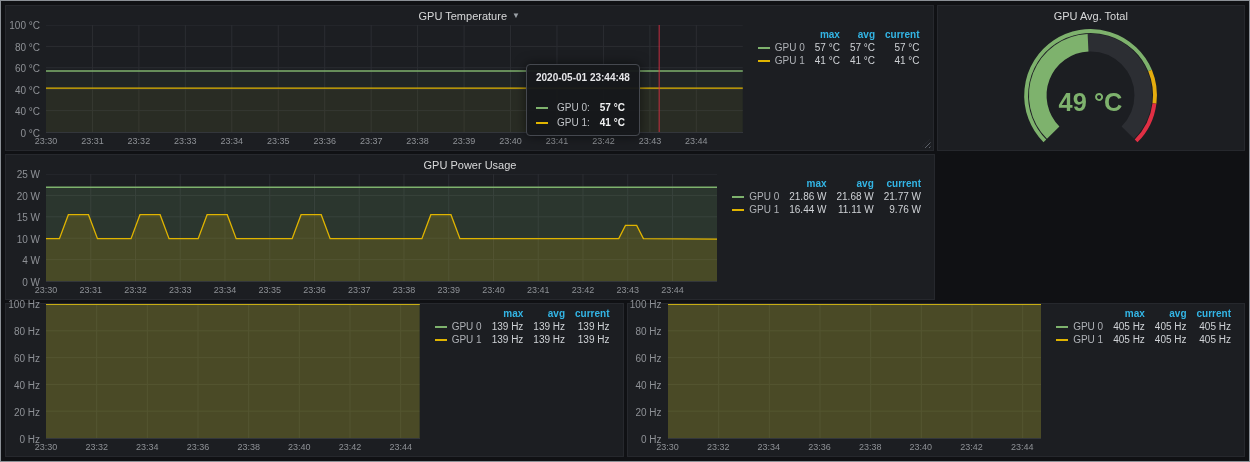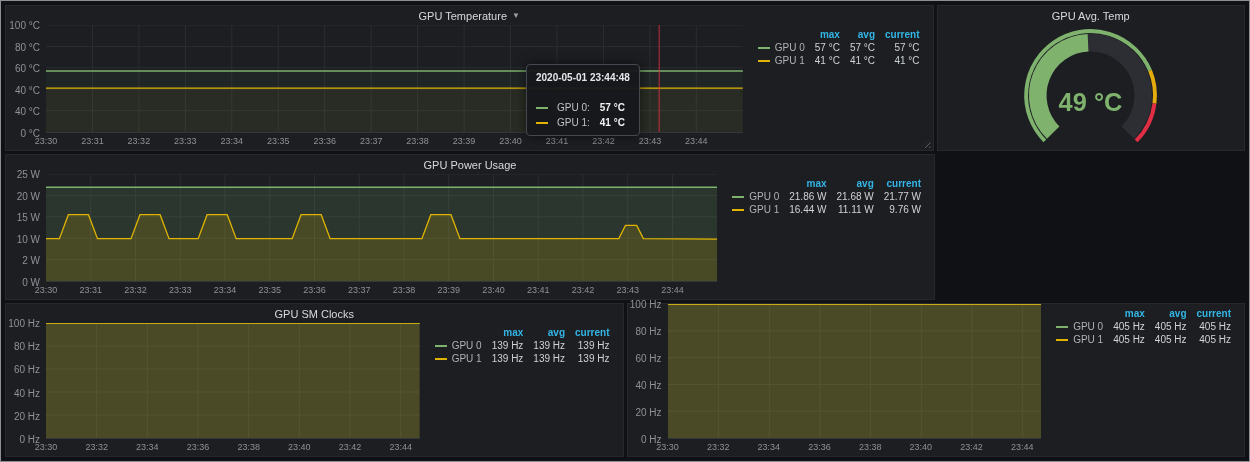--- a/index.html
+++ b/index.html
@@ -169,21 +169,21 @@
                 </tr>
               </tbody>
             </table>
           </div>
       </div>
       <div class="resize-handle"></div>
     </section>
 
     <section class="panel w-side">
       <div class="panel-header">
-        <span>GPU Avg. Temp</span>
+        <span>GPU Avg. Total</span>
       </div>
       <div class="gauge-box">
           <svg viewBox="0 0 300 128">
             <path d="M 111.8 110.2 A 54 54 0 1 1 188.2 110.2" stroke="#2c2e33" stroke-width="18" fill="none"></path>
             <path d="M 111.8 110.2 A 54 54 0 0 1 147.5 18.1" stroke="#7eb26d" stroke-width="18" fill="none"></path>
             <path d="M 103.3 118.7 A 66 66 0 1 1 211.0 46.7" stroke="#7eb26d" stroke-width="4" fill="none"></path>
             <path d="M 211.0 46.7 A 66 66 0 0 1 215.5 80.3" stroke="#e5ac0e" stroke-width="4" fill="none"></path>
             <path d="M 215.5 80.3 A 66 66 0 0 1 196.7 118.7" stroke="#e02f44" stroke-width="4" fill="none"></path>
             <text x="150" y="88" text-anchor="middle" fill="#7eb26d" font-size="26" font-weight="bold" font-family="Liberation Sans, sans-serif">49 °C</text>
           </svg>
@@ -193,21 +193,21 @@
 
   <div class="row row-fixed">
     <section class="panel w-main">
       <div class="panel-header">
         <span>GPU Power Usage</span>
       </div>
       <div class="panel-body">
         <div class="chart-wrap">
           <div class="ylabels">
               <span class="yt" style="top:100.00%">0 W</span>
-              <span class="yt" style="top:80.00%">2 W</span>
+              <span class="yt" style="top:80.00%">4 W</span>
               <span class="yt" style="top:60.00%">10 W</span>
               <span class="yt" style="top:40.00%">15 W</span>
               <span class="yt" style="top:20.00%">20 W</span>
               <span class="yt" style="top:0.00%">25 W</span>
             </div>
           <div class="plot">
               <svg viewBox="0 0 1000 100" preserveAspectRatio="none">
                 <line x1="0" x2="1000" y1="80.00" y2="80.00" stroke="#2b2d32" stroke-width="1" vector-effect="non-scaling-stroke"></line>
                 <line x1="0" x2="1000" y1="60.00" y2="60.00" stroke="#2b2d32" stroke-width="1" vector-effect="non-scaling-stroke"></line>
                 <line x1="0" x2="1000" y1="40.00" y2="40.00" stroke="#2b2d32" stroke-width="1" vector-effect="non-scaling-stroke"></line>
@@ -275,23 +275,20 @@
               </tbody>
             </table>
           </div>
       </div>
     </section>
 
   </div>
 
   <div class="row row-grow">
     <section class="panel">
-      <div class="panel-header">
-        <span>GPU SM Clocks</span>
-      </div>
       <div class="panel-body">
         <div class="chart-wrap">
           <div class="ylabels">
               <span class="yt" style="top:100.00%">0 Hz</span>
               <span class="yt" style="top:80.00%">20 Hz</span>
               <span class="yt" style="top:60.00%">40 Hz</span>
               <span class="yt" style="top:40.00%">60 Hz</span>
               <span class="yt" style="top:20.00%">80 Hz</span>
               <span class="yt" style="top:0.00%">100 Hz</span>
             </div>

